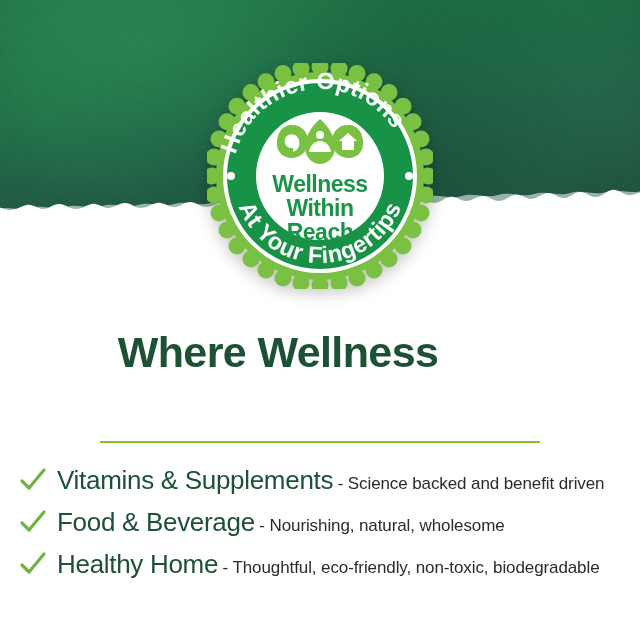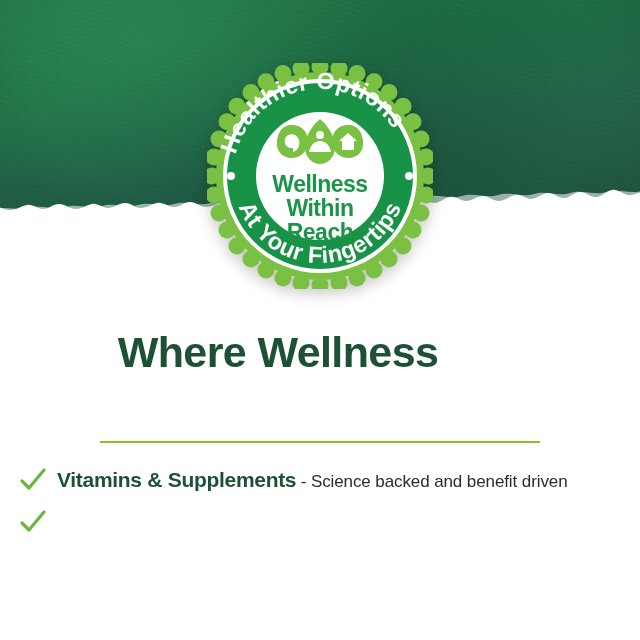--- a/index.html
+++ b/index.html
@@ -114,22 +114,22 @@
     flex: 0 0 auto;
     width: 30px;
     height: 30px;
     margin-right: 9px;
   }
   .benefit-text {
     white-space: nowrap;
   }
   .b-title {
     color: #1d5135;
-    font-size: 21px;
-    font-weight: bold;
+    font-size: 26px;
+    font-weight: normal;
     letter-spacing: -0.3px;
   }
   .b-desc {
     color: #2b2b2b;
     font-size: 17px;
     font-weight: normal;
     letter-spacing: -0.1px;
   }
 </style>
 </head>
@@ -285,21 +285,34 @@
       <svg class="check" viewBox="0 0 30 30">
         <path d="M4 16 L11 23 L26 5" fill="none" stroke="#6cb544" stroke-width="3.2" stroke-linecap="round" stroke-linejoin="round"></path>
       </svg>
       <div class="benefit-text">
         <span class="b-title">Vitamins &amp; Supplements</span>
         <span class="b-desc">- Science backed and benefit driven</span>
       </div>
     </div>
 
 
-
     <div class="benefit">
       <svg class="check" viewBox="0 0 30 30">
         <path d="M4 16 L11 23 L26 5" fill="none" stroke="#6cb544" stroke-width="3.2" stroke-linecap="round" stroke-linejoin="round"></path>
       </svg>
+      <div class="benefit-text">
+        <span class="b-title">Food &amp; Beverage</span>
+        <span class="b-desc">- Nourishing, natural, wholesome</span>
+      </div>
+    </div>
+
+    <div class="benefit">
+      <svg class="check" viewBox="0 0 30 30">
+        <path d="M4 16 L11 23 L26 5" fill="none" stroke="#6cb544" stroke-width="3.2" stroke-linecap="round" stroke-linejoin="round"></path>
+      </svg>
+      <div class="benefit-text">
+        <span class="b-title">Healthy Home</span>
+        <span class="b-desc">- Thoughtful, eco-friendly, non-toxic, biodegradable</span>
+      </div>
     </div>
 
   </div>
 </div>
 
 </body></html>

